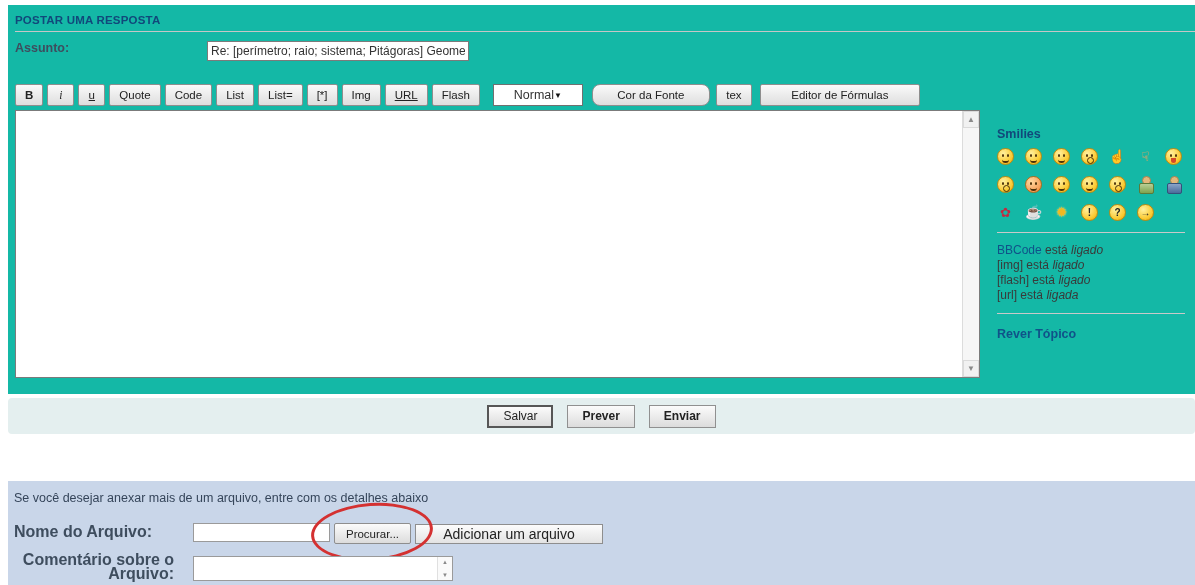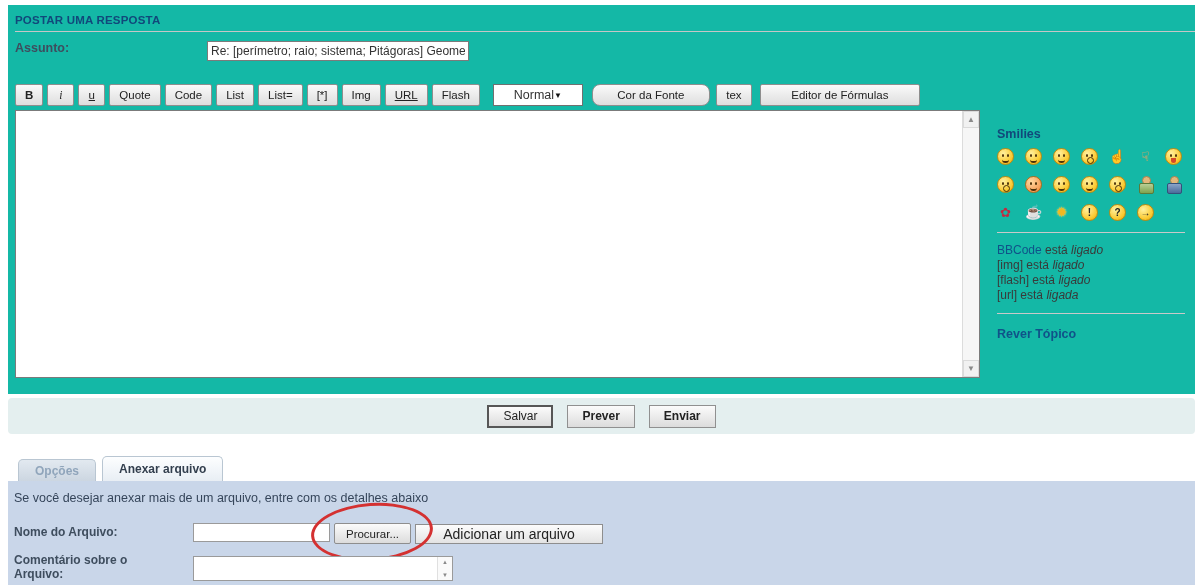--- a/index.html
+++ b/index.html
@@ -74,21 +74,21 @@
 
   
   .tabs { position:absolute; left:18px; top:456px; display:flex; align-items:flex-end; gap:6px; }
   .tab { padding:0 16px; display:flex; align-items:center; cursor:pointer; border-radius:5px 5px 0 0; font-size:12px; }
   .tab-inactive { height:22px; background:linear-gradient(#e2e9f0,#ccd6e1); border:1px solid #b9c6d2; border-bottom:0; color:#90a5bb; font-weight:bold; }
   .tab-active { height:25px; background:linear-gradient(#fdfeff,#e8eef4); border:1px solid #b9c6d2; border-bottom:0; color:#333f4e; font-weight:bold; }
 
   
   .attach-panel { position:absolute; left:8px; top:481px; width:1187px; height:104px; background:#c9d6e9; }
   .attach-intro { position:absolute; left:6px; top:10px; font-size:12.5px; color:#35455a; }
-  .fld-label { position:absolute; font-size:12px; font-weight:bold; color:#3e4d5e; line-height:14px; }
+  .fld-label { position:absolute; font-size:16px; font-weight:bold; color:#3e4d5e; line-height:14px;text-align:right; }
   .lbl-name { left:6px; top:44px; }
   .lbl-comment { left:6px; top:72px; width:160px; }
   .file-input { position:absolute; left:185px; top:42px; width:137px; height:19px; border:1px solid #9a9a9a; background:#fff; font-family:"Liberation Sans",sans-serif; font-size:12px; padding:1px 3px; }
   .browse-btn { position:absolute; left:326px; top:42px; width:77px; height:21px; background:linear-gradient(#fbfbfb,#dcdcdc); border:1px solid #8e8e8e; border-radius:2px; font-family:"Liberation Sans",sans-serif; font-size:11.5px; color:#222; cursor:pointer; }
   .add-btn { position:absolute; left:407px; top:43px; width:188px; height:20px; background:linear-gradient(#fcfcfc,#e3e3e3); border:1px solid #8e8e8e; font-family:"Liberation Sans",sans-serif; font-size:14px; color:#222; cursor:pointer; }
   .comment-wrap { position:absolute; left:185px; top:75px; width:260px; height:25px; border:1px solid #9a9a9a; background:#fff; }
   .comment-area { position:absolute; left:0; top:0; width:244px; height:23px; border:0; outline:none; resize:none; font-family:"Liberation Sans",sans-serif; font-size:12px; padding:2px 3px; }
   .mini-scroll { position:absolute; right:0; top:0; bottom:0; width:15px; background:#fafafa; border-left:1px solid #e0e0e0; }
   .mini-arrow { position:absolute; left:0; width:14px; height:10px; font-size:6px; color:#8a8a8a; display:flex; align-items:center; justify-content:center; cursor:pointer; }
   .ma-up { top:0; } .ma-down { bottom:0; }
@@ -180,24 +180,20 @@
 
     <a class="review-link">Rever Tópico</a>
   </div>
 
   <div class="action-band">
     <button class="act-btn act-save">Salvar</button>
     <button class="act-btn act-bold">Prever</button>
     <button class="act-btn act-bold">Enviar</button>
   </div>
 
-  <div class="tabs">
-    <div class="tab tab-inactive">Opções</div>
-    <div class="tab tab-active">Anexar arquivo</div>
-  </div>
 
   <div class="attach-panel">
     <div class="attach-intro">Se você desejar anexar mais de um arquivo, entre com os detalhes abaixo</div>
 
     <div class="fld-label lbl-name">Nome do Arquivo:</div>
     <input class="file-input" type="text" value="" style="">
     <button class="browse-btn">Procurar...</button>
     <button class="add-btn">Adicionar um arquivo</button>
 
     <div class="annotation-ellipse"></div>

